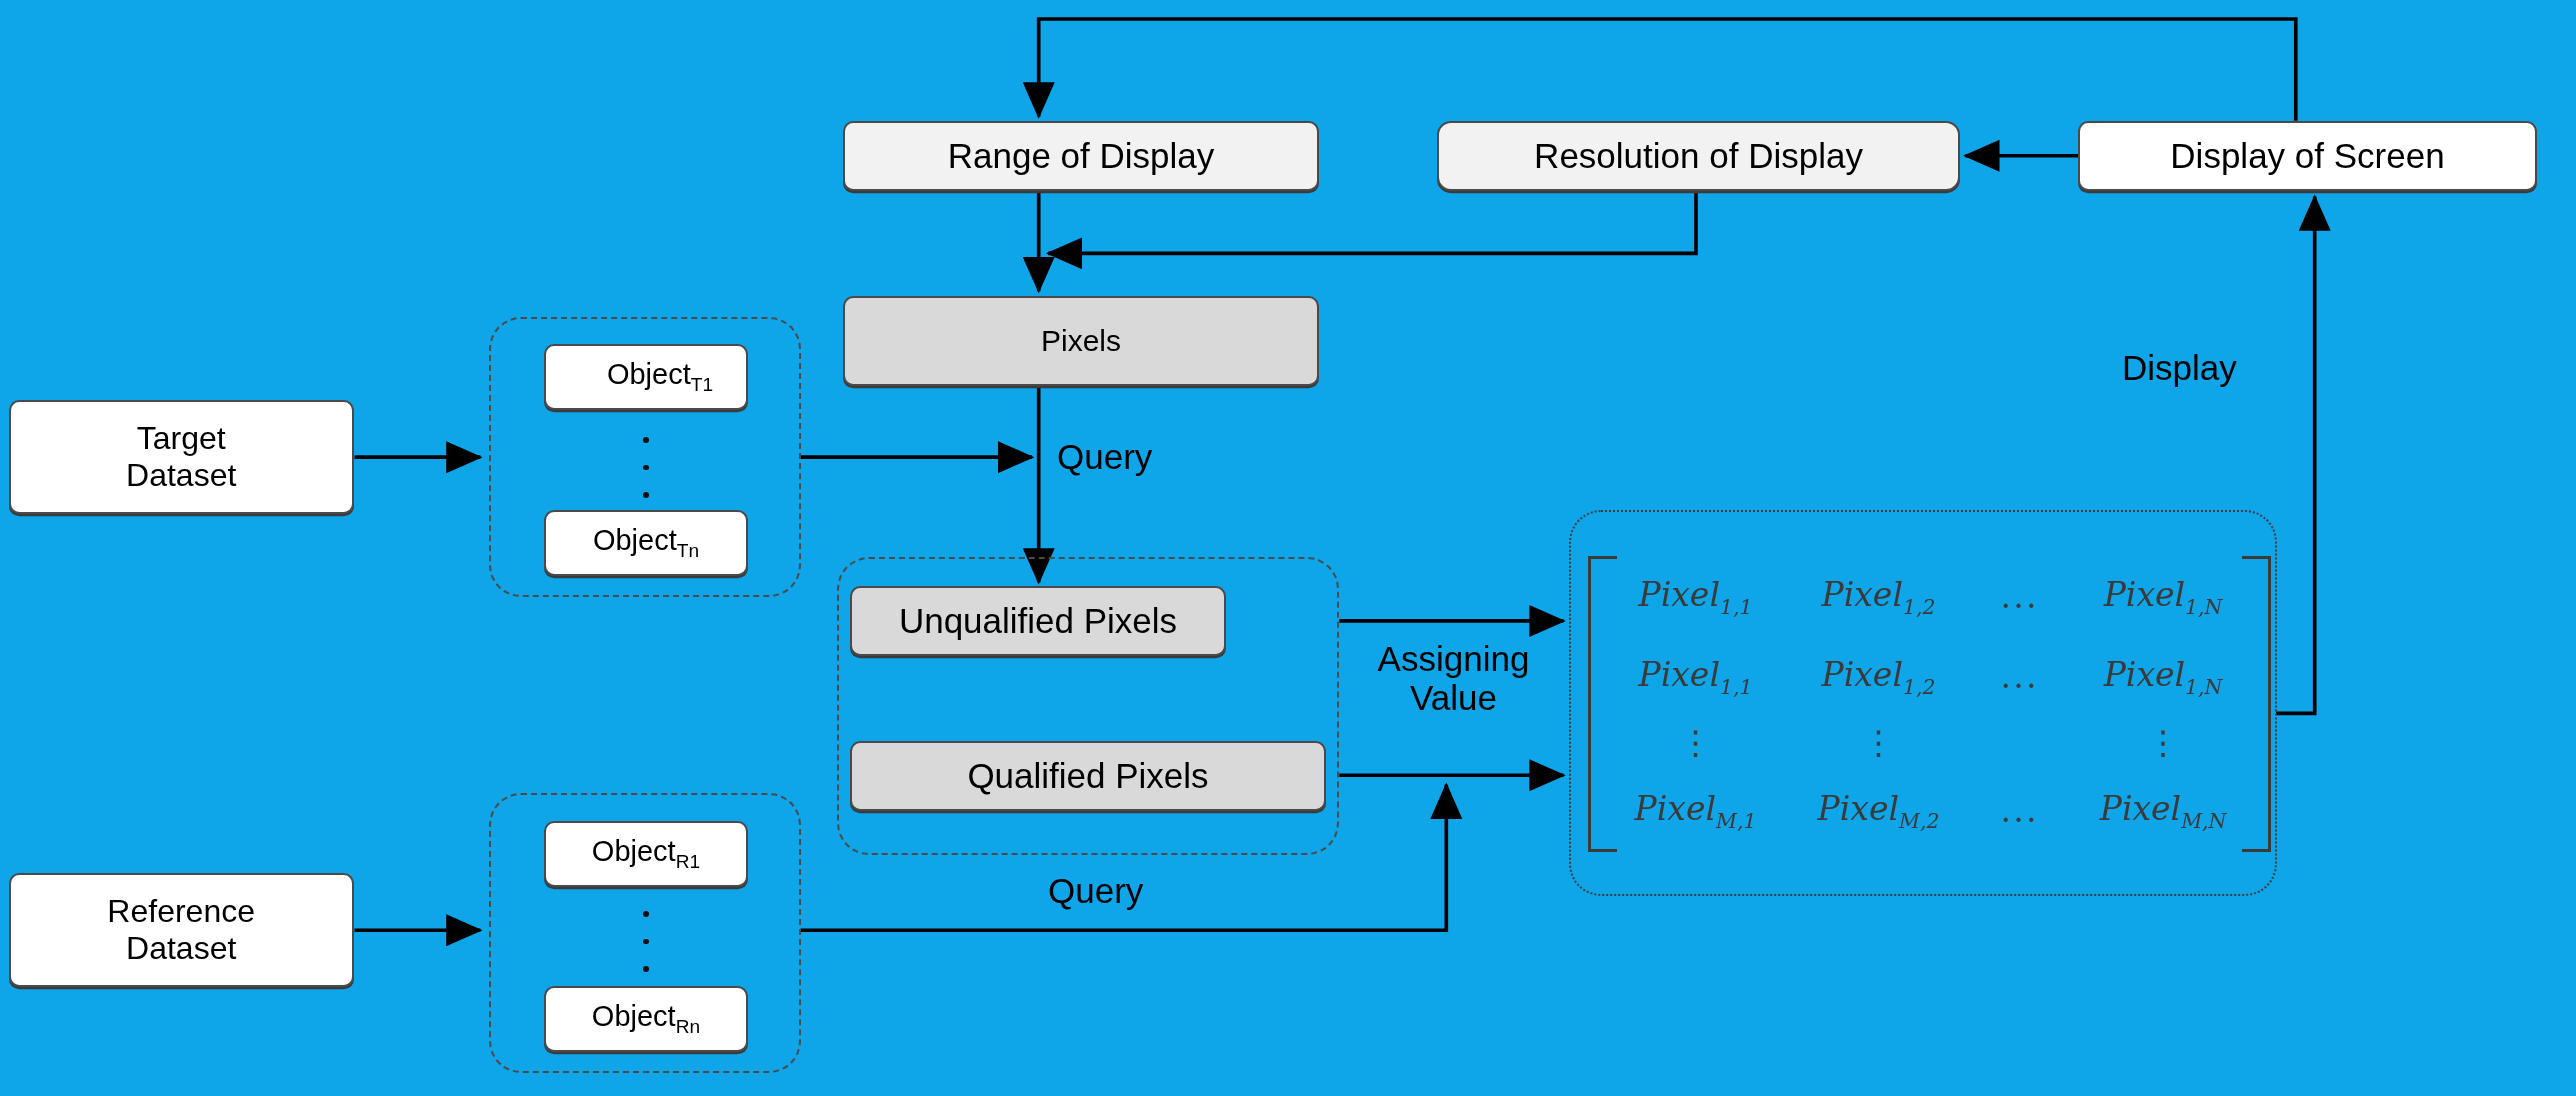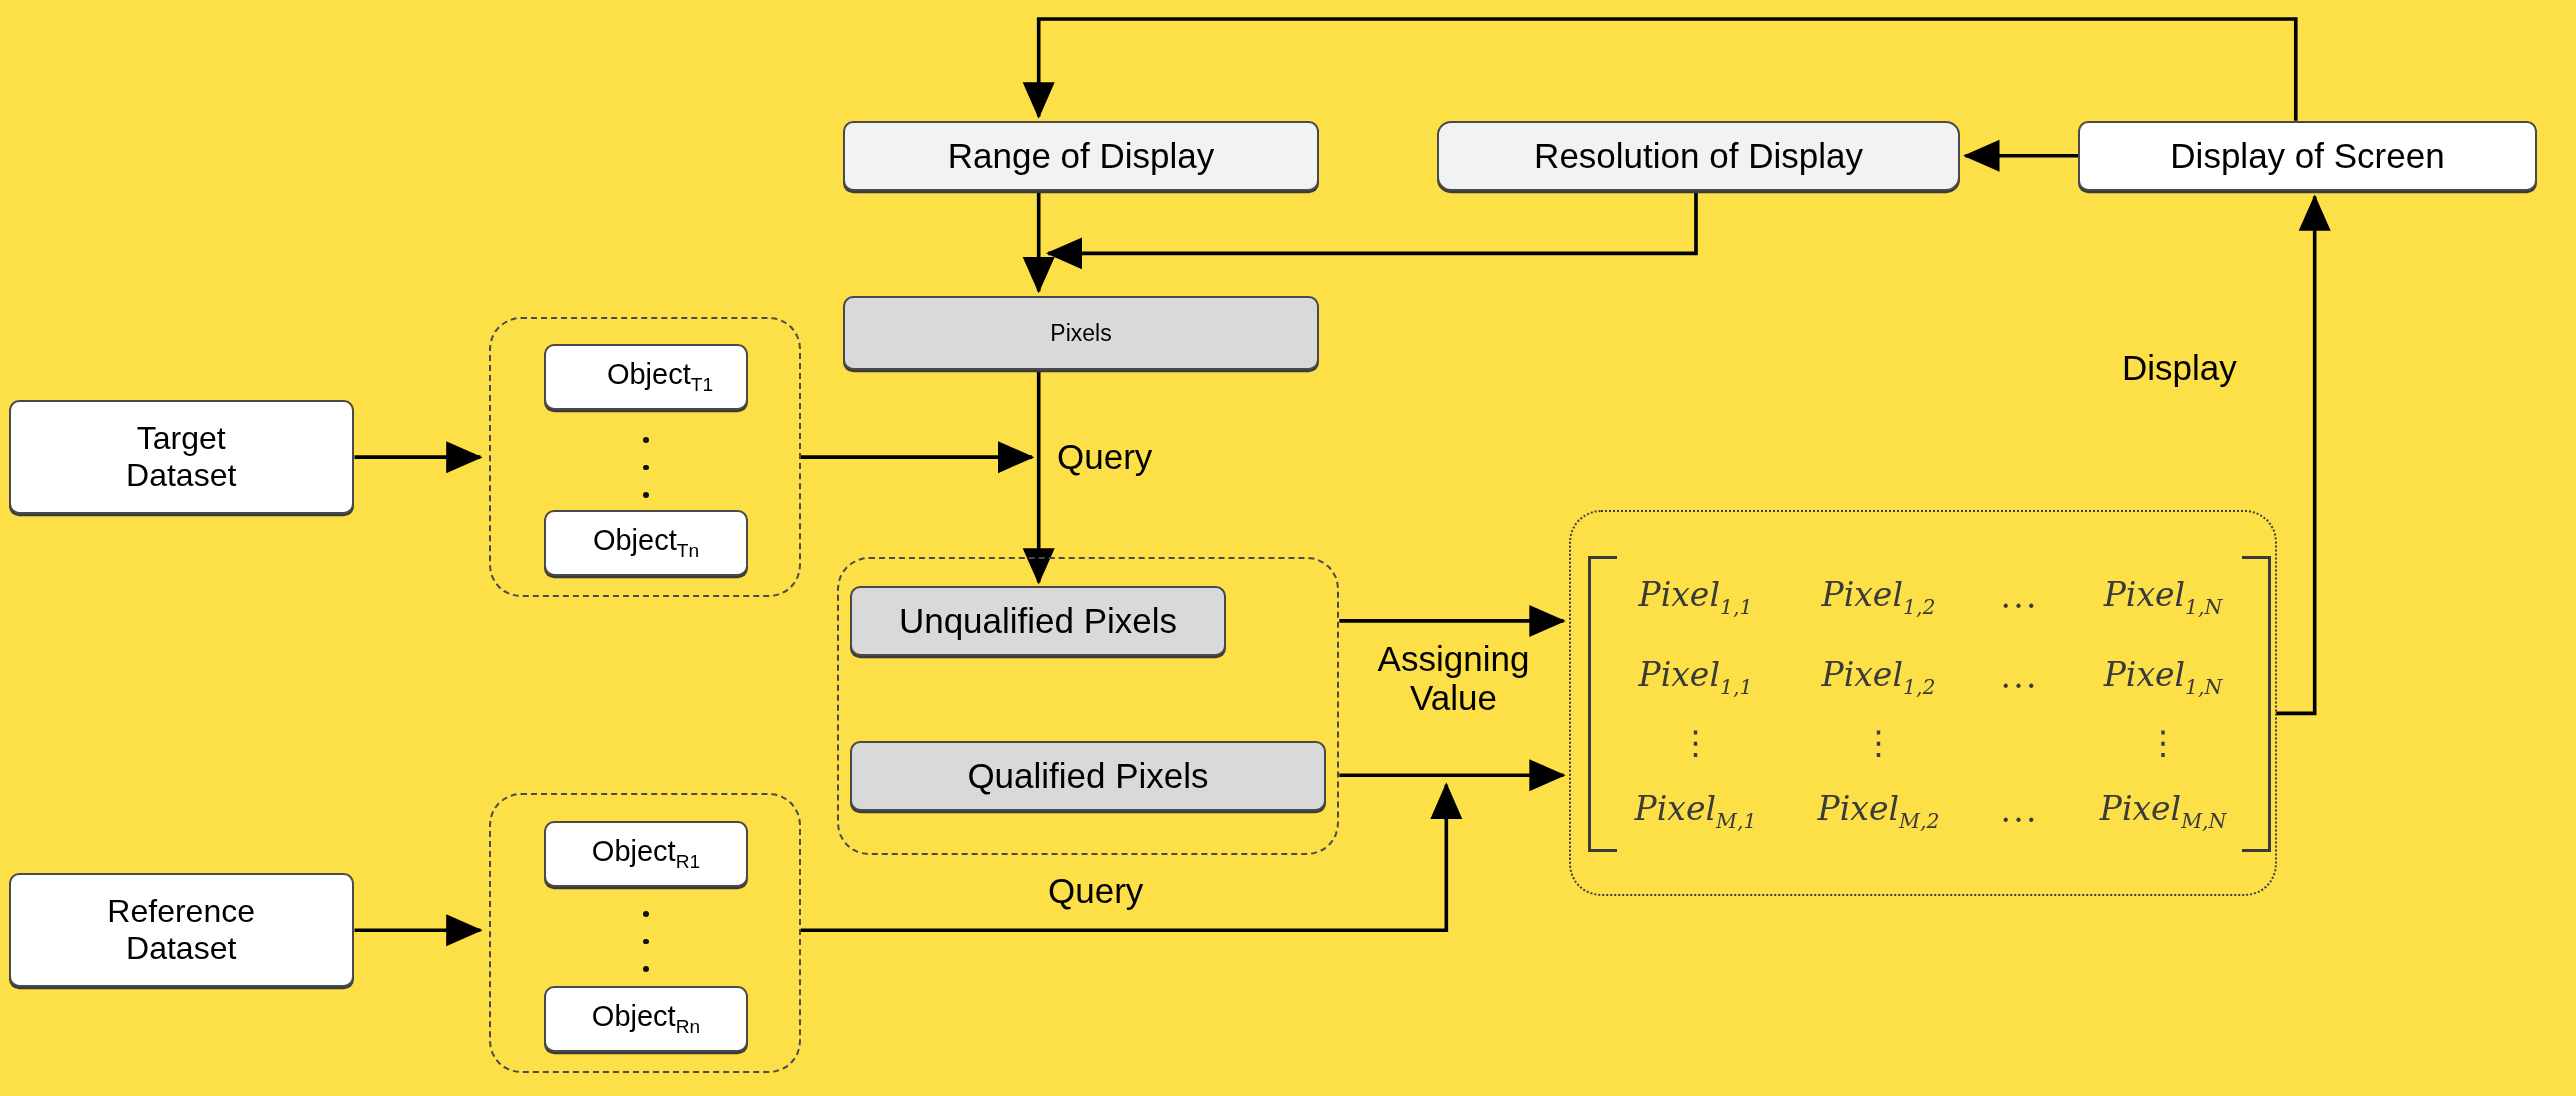--- a/index.html
+++ b/index.html
@@ -7,21 +7,21 @@
     padding: 0;
     background: #ffffff;
   }
   body {
     font-family: "Liberation Sans", sans-serif;
   }
   #canvas {
     position: relative;
     width: 2576px;
     height: 1097px;
-    background: #fde047;
+    background: #0ea5e9;
     overflow: hidden;
   }
   svg.edges {
     position: absolute;
     left: 0;
     top: 0;
     width: 2576px;
     height: 1097px;
   }
   .node {
@@ -175,21 +175,21 @@
   </div>
 
   <div class="node light" style="left:1437px; top:121px; width:523px; height:70px; font-size:35px;border-radius:14px;">
     <span class="node-label">Resolution of Display</span>
   </div>
 
   <div class="node" style="left:2078px; top:121px; width:459px; height:70px; font-size:35px;">
     <span class="node-label">Display of Screen</span>
   </div>
 
-  <div class="node gray" style="left:843px; top:296px; width:476px; height:74px; font-size:23px;">
+  <div class="node gray" style="left:843px; top:296px; width:476px; height:90px; font-size:30px;">
     <span class="node-label">Pixels</span>
   </div>
 
   <div class="node" style="left:8.7px; top:400px; width:345px; height:114px; font-size:32px;">
     <span class="node-label">Target
 Dataset</span>
   </div>
 
   <div class="group-dashed" style="left:489px; top:317px; width:312px; height:280px;"></div>
 

